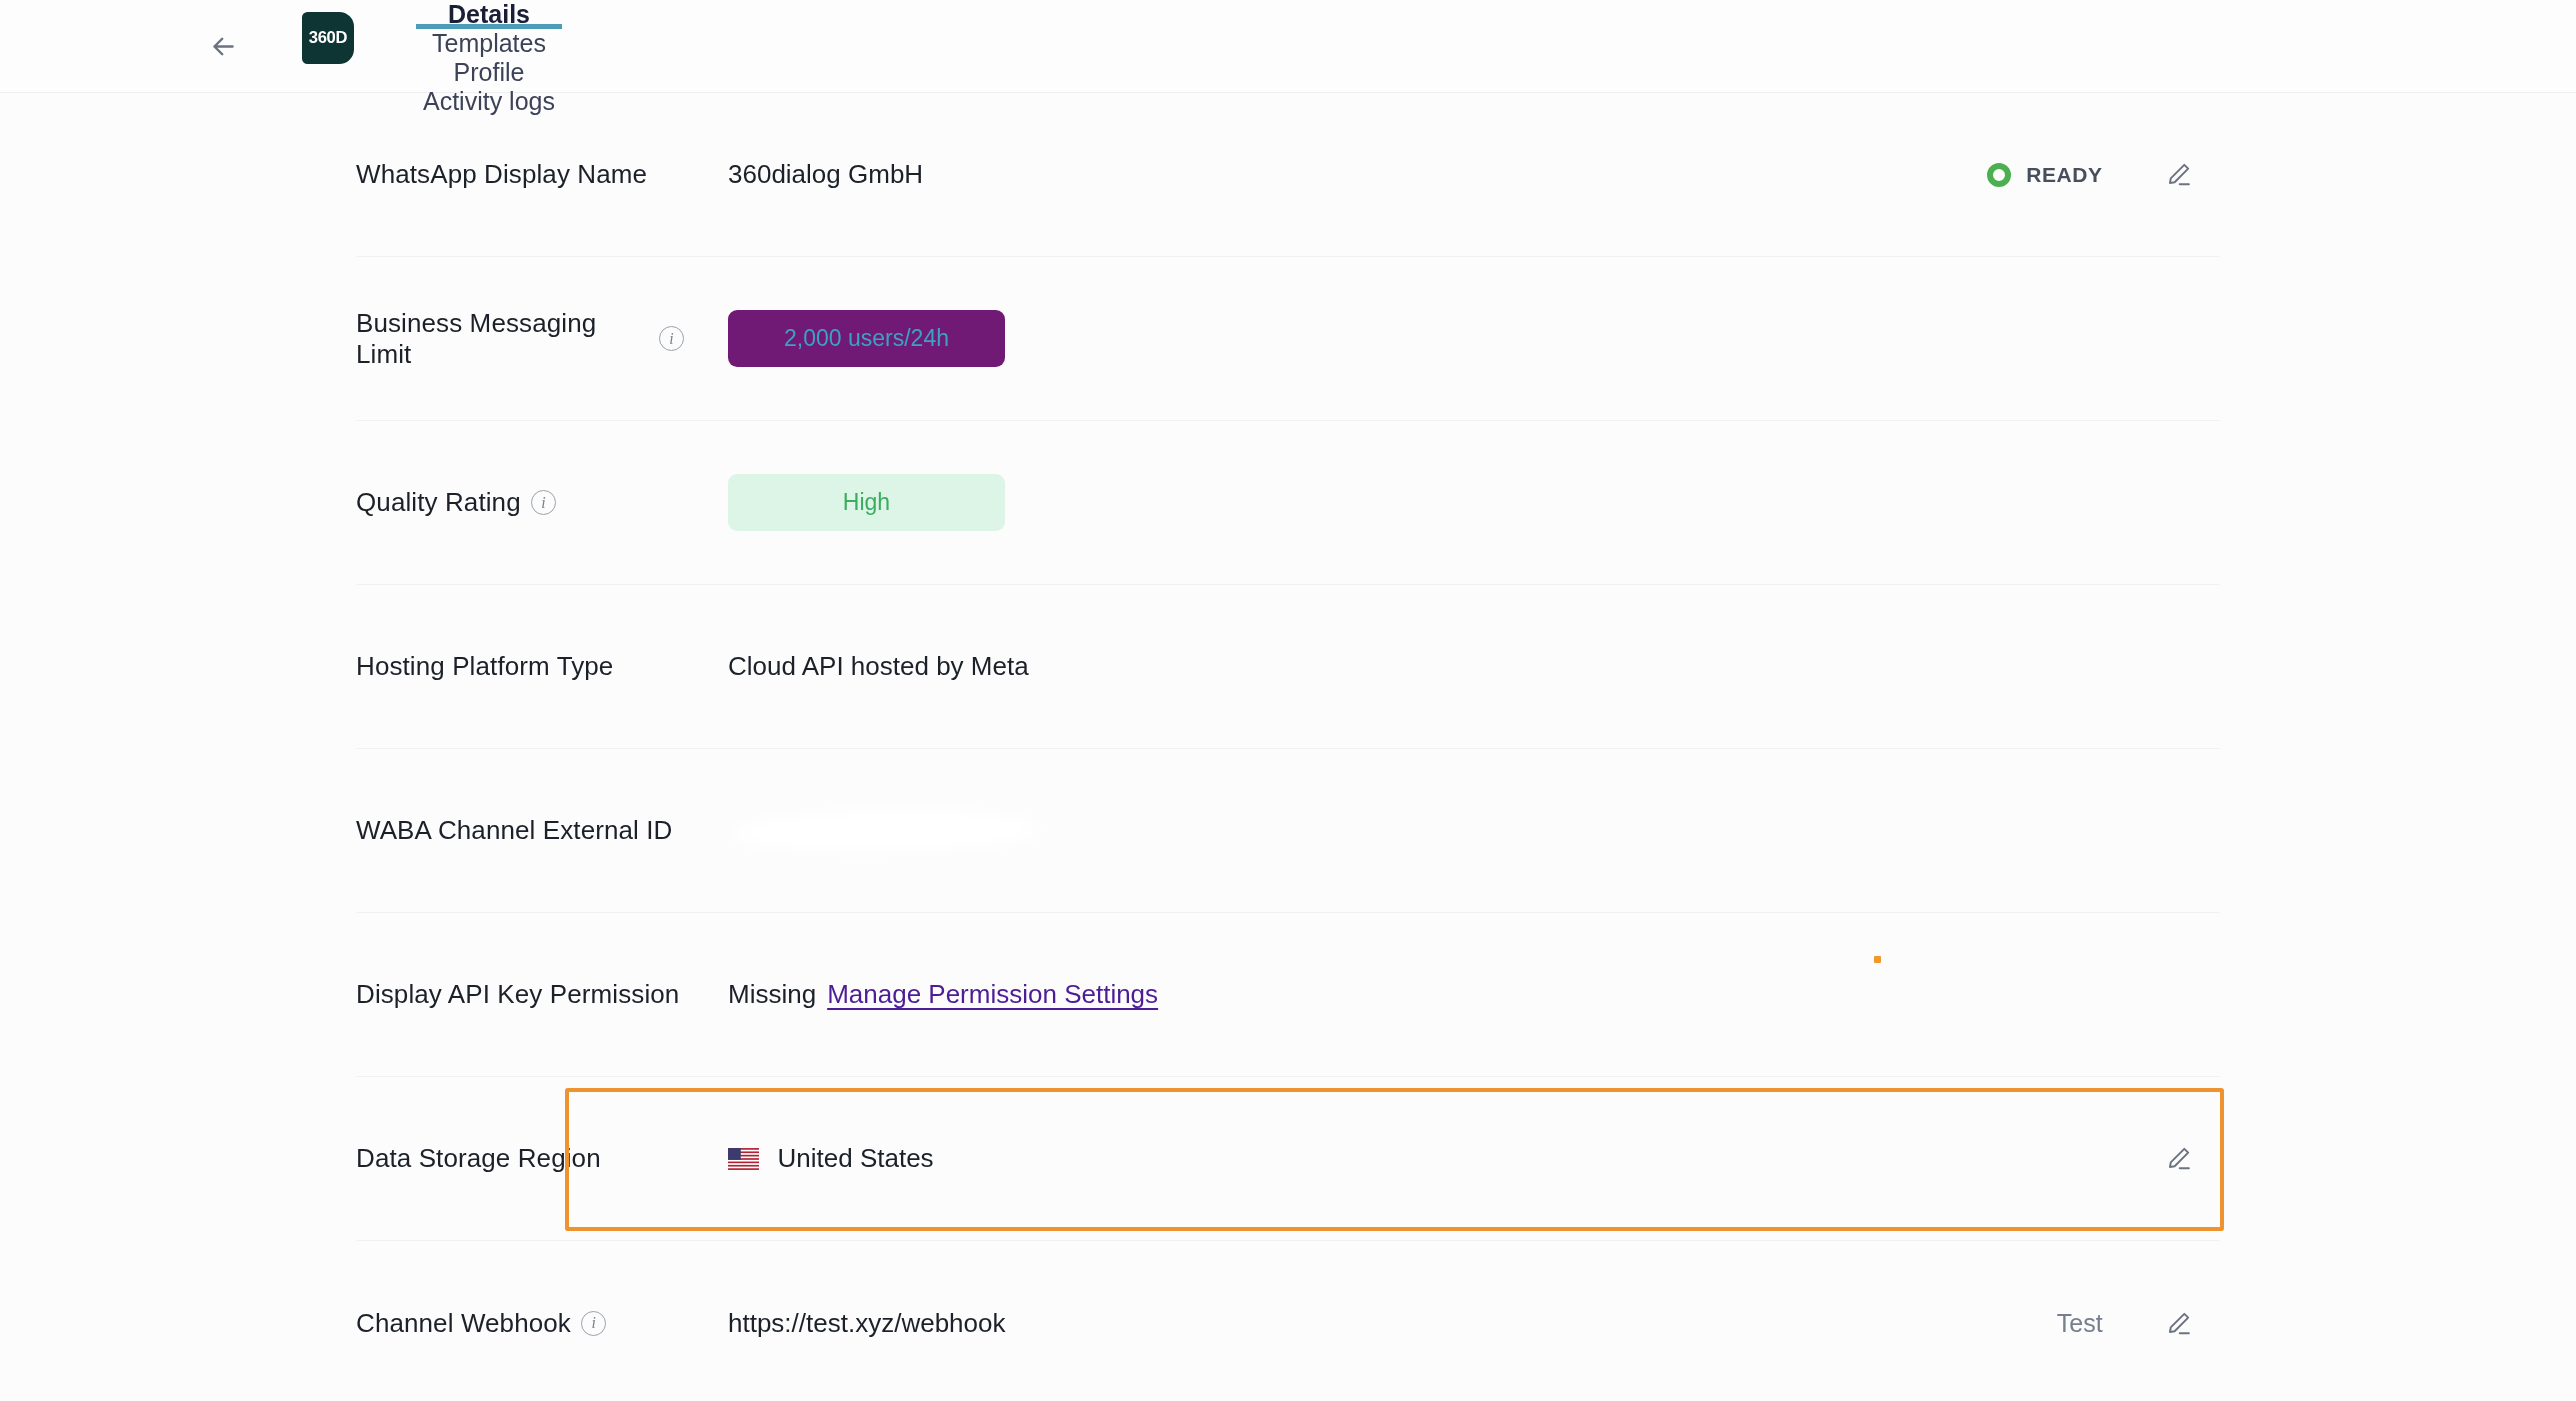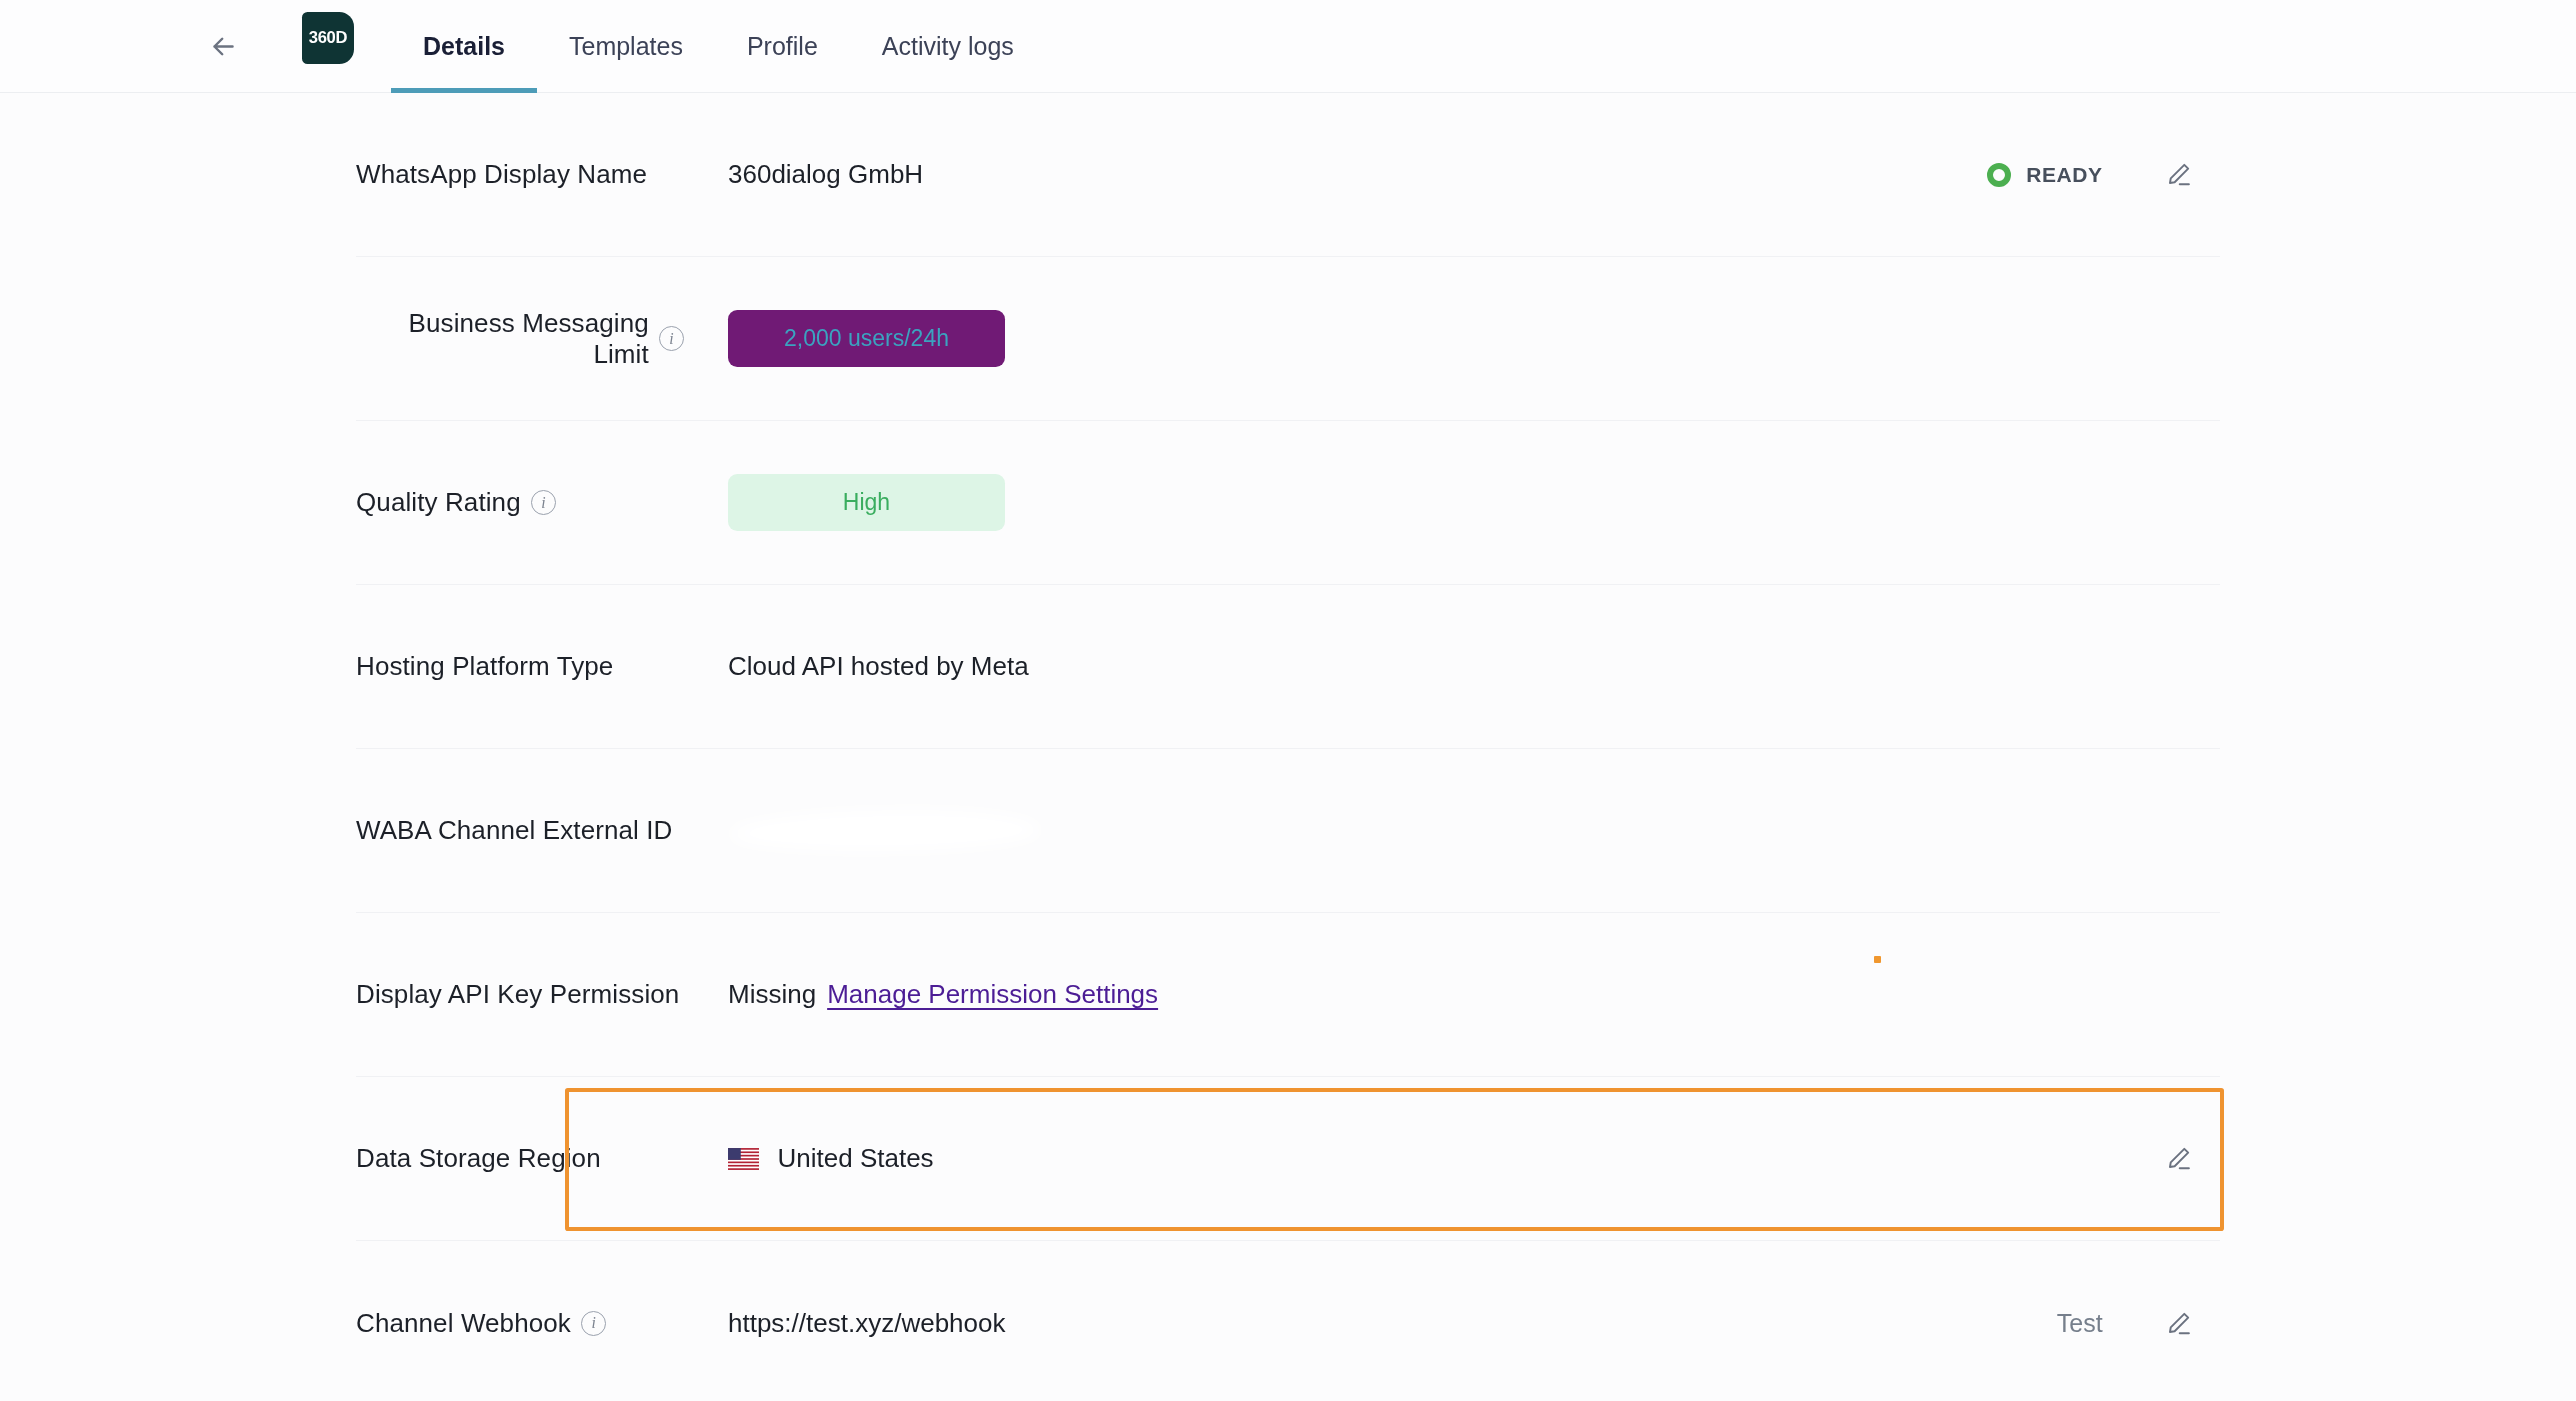--- a/index.html
+++ b/index.html
@@ -61,20 +61,21 @@
     letter-spacing: -0.3px;
   }
 
   .tabs {
     position: absolute;
     left: 391px;
     top: 0;
     height: 93px;
     display: flex;
     align-items: center;
+    flex-direction: column;
   }
 
   .tab {
     position: relative;
     height: 93px;
     display: flex;
     align-items: center;
     padding: 0 32px;
     font-size: 25px;
     color: #3c4257;
@@ -113,21 +114,20 @@
 
   .row-label {
     width: 328px;
     flex: none;
     display: flex;
     align-items: center;
     gap: 10.2px;
     font-size: 26px;
     color: #1c2028;
     letter-spacing: 0.1px;
-    text-align: right;
   }
 
   .row-value {
     flex: 1;
     display: flex;
     align-items: center;
     padding-left: 44px;
     font-size: 26px;
     color: #1c2028;
   }

